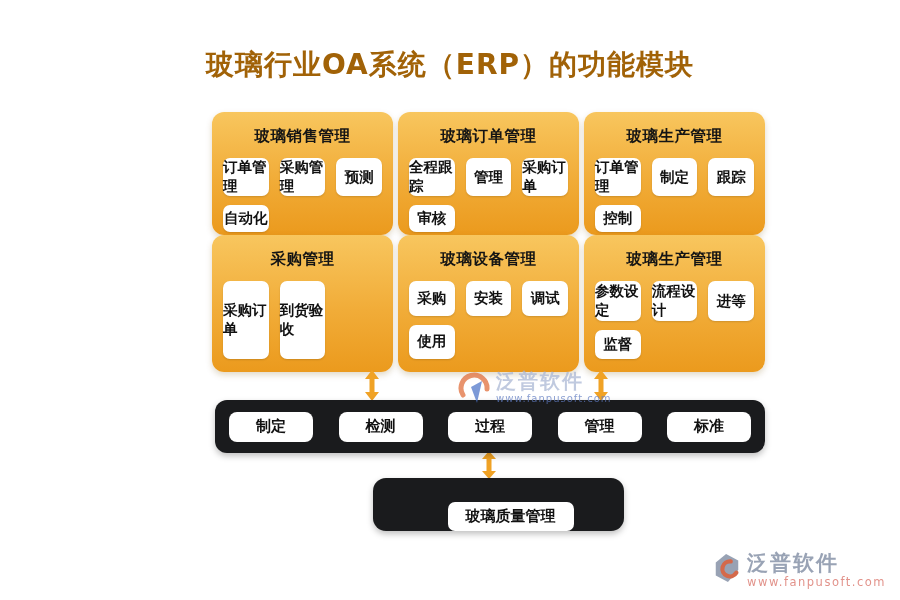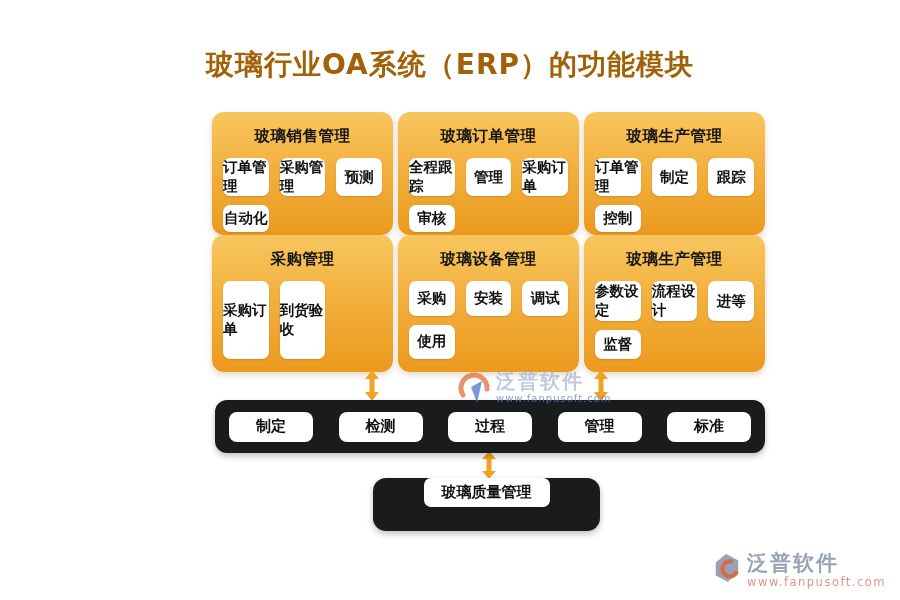--- a/index.html
+++ b/index.html
@@ -42,22 +42,22 @@
     justify-content:space-between;padding:0 14px;z-index:2;
     box-shadow:0 3px 6px rgba(0,0,0,.25);
   }
   .bar-pill{
     width:84px;height:30px;background:#fff;border-radius:8px;display:flex;
     align-items:center;justify-content:center;font-weight:800;font-size:15px;color:#111;
   }
   
   .quality-box{
     position:absolute;left:373px;top:478px;width:227px;height:53px;
-    background:#1a1b1d;border-radius:13px;display:flex;align-items:flex-start;justify-content:center;
-    z-index:2;box-shadow:0 3px 6px rgba(0,0,0,.25);
+    background:#1a1b1d;border-radius:13px;display:flex;align-items:flex-end;justify-content:center;
+    z-index:2;box-shadow:0 3px 6px rgba(0,0,0,.25);padding-left:24px;
   }
   .quality-pill{
     background:#fff;border-radius:7px;padding:5px 18px;font-weight:800;font-size:15px;color:#111;
   }
   
   .v-arrow{position:absolute;z-index:1;}
   
   .watermark{
     position:absolute;left:458px;top:371px;display:flex;align-items:flex-start;gap:6px;
     opacity:.72;z-index:3;pointer-events:none;

